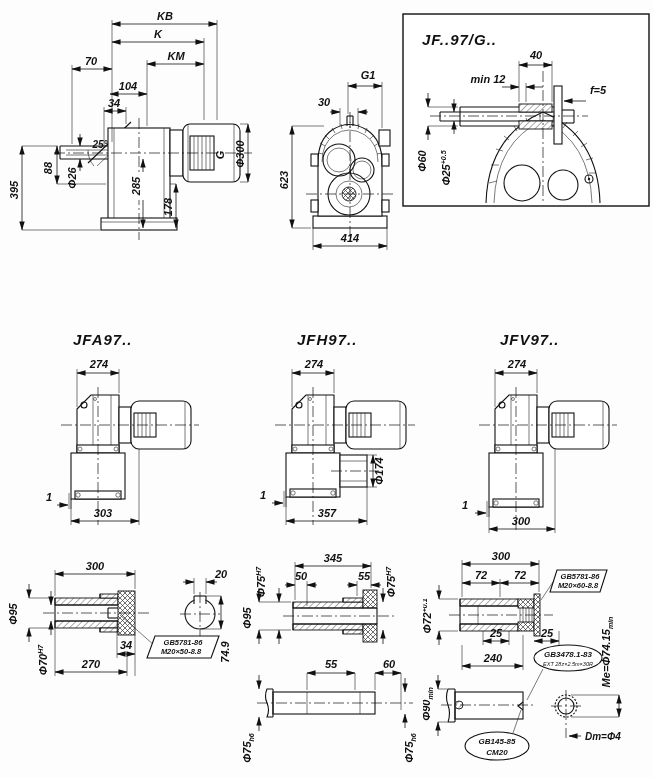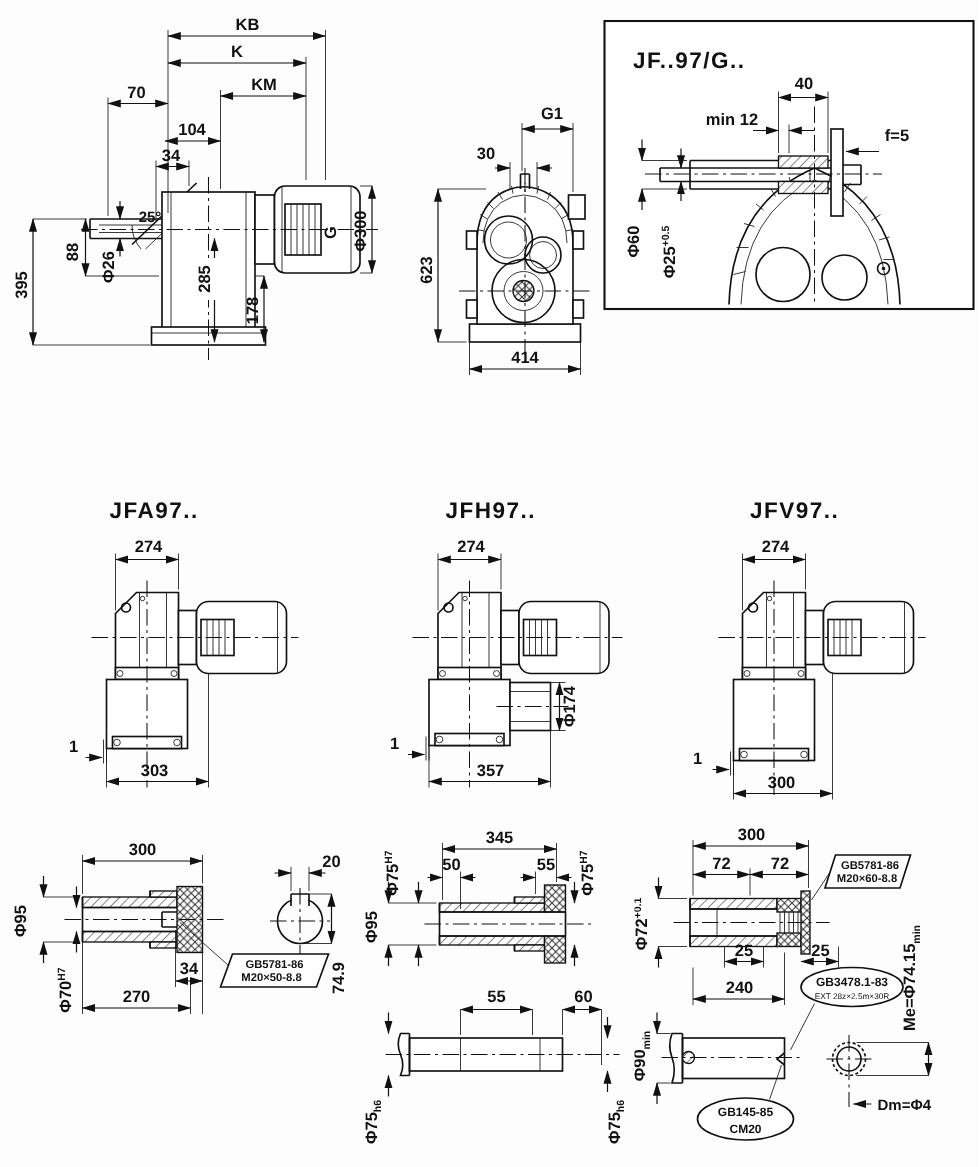--- a/index.html
+++ b/index.html
@@ -1,17 +1,17 @@
 <!DOCTYPE html>
 <html><head>
 <meta charset="utf-8">
 <style>
   html,body{margin:0;padding:0;background:#ffffff;}
   #page{position:relative;width:653px;height:778px;background:#fdfdfd;overflow:hidden;
-        font-family:"Liberation Sans",sans-serif;}
+        font-family:"Liberation Sans",sans-serif;font-style:italic;}
   .view{position:absolute;}
   svg text{font-family:"Liberation Sans","DejaVu Sans",sans-serif;fill:#111;font-weight:bold;}
   .dt{font-size:11px;}
   .dts{font-size:10px;}
   .ttl{font-size:15px;letter-spacing:1px;}
   .c7{font-size:7.5px;}
   .c8{font-size:8px;}
   .c5{font-size:5.5px;font-weight:normal;}
   .ln{stroke:#111;stroke-width:1.1;fill:none;}
   .lw{stroke:#111;stroke-width:1.1;fill:#fff;}

